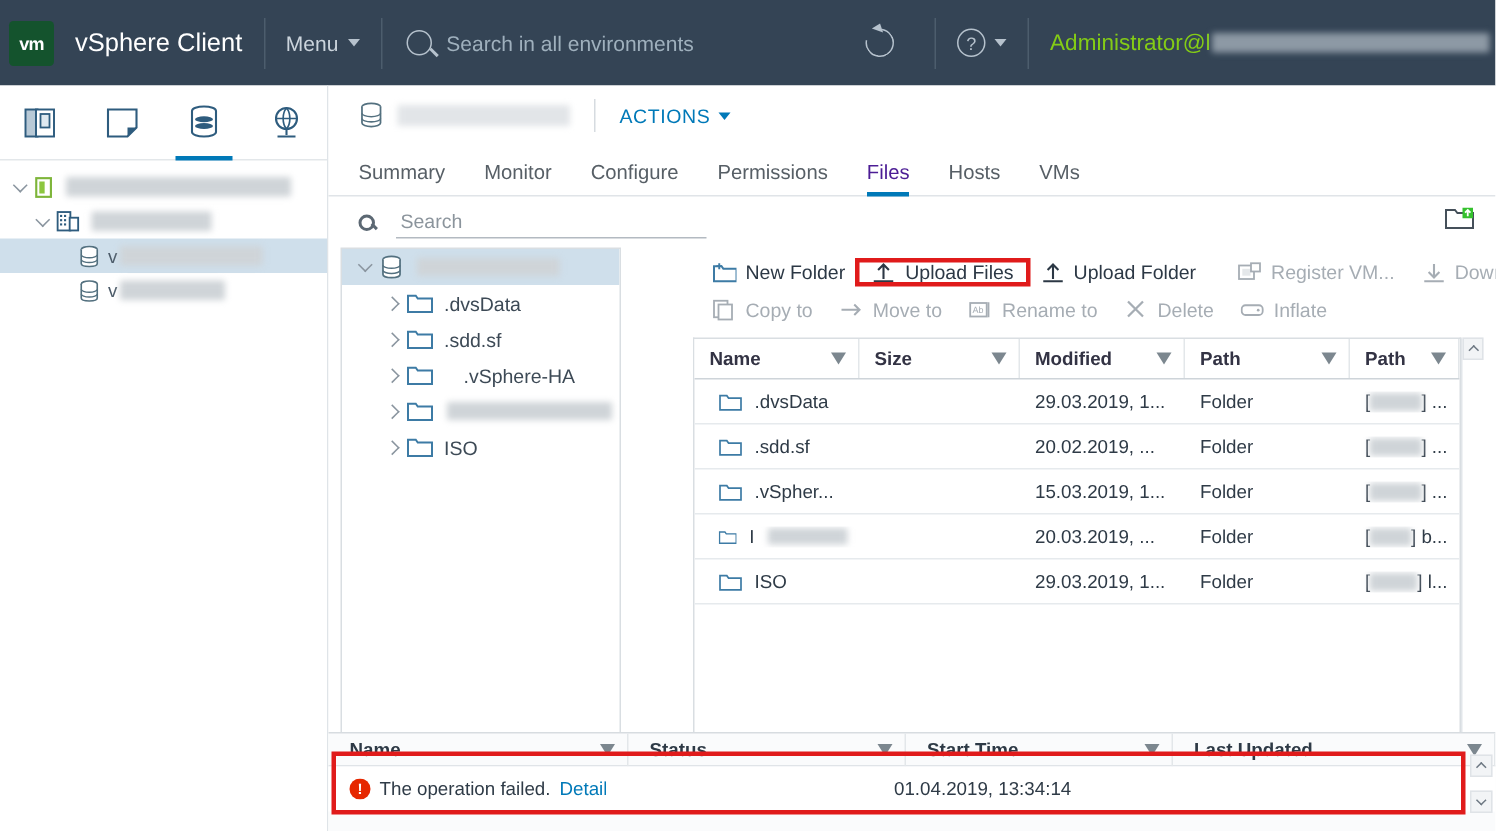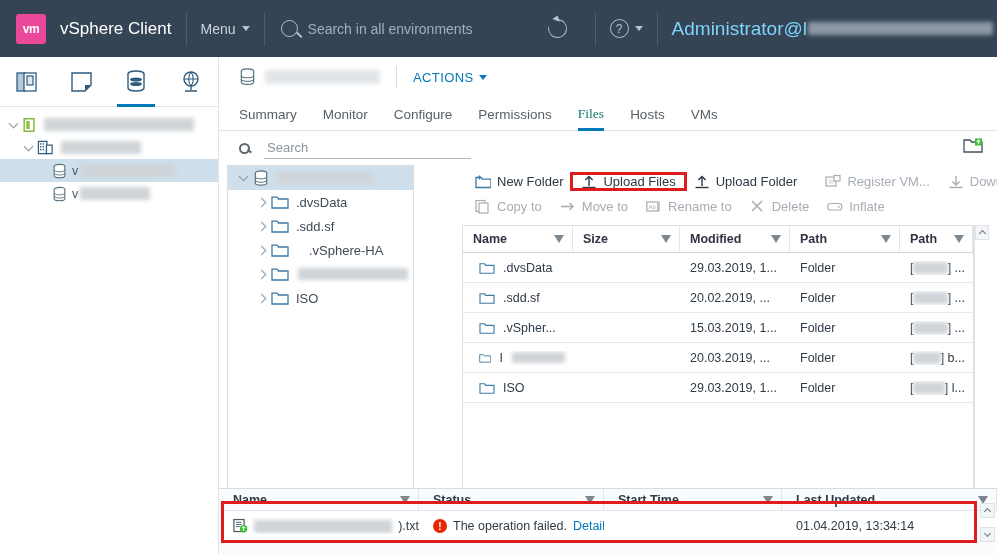--- a/index.html
+++ b/index.html
@@ -14,22 +14,22 @@
   .app { position: relative; width: 997px; height: 554px; }
 
   
   .topbar {
     position: absolute; top: 0; left: 0; width: 997px; height: 57px;
     background: #344455;
     display: flex; align-items: center;
     color: #cbd4dc;
   }
   .vm-logo {
-    width: 30px; height: 30px; margin-left: 16px;
-    background: #ec4899; border-radius: 3px;
+    width: 30px; height: 30px; margin-left: 6px;
+    background: #14532d; border-radius: 3px;
     display: flex; align-items: center; justify-content: center;
     color: #fff; font-size: 12px; font-weight: bold; letter-spacing: -0.5px;
   }
   .product-title {
     margin-left: 14px; font-size: 17px; color: #ffffff; font-weight: 400;
   }
   .vdiv { width: 1px; height: 34px; background: #4c5d6d; margin: 0 14px; }
   .menu-btn { display: flex; align-items: center; gap: 6px; font-size: 14px; color: #cbd4dc; cursor: default; }
   .caret { width: 0; height: 0; border-left: 4px solid transparent; border-right: 4px solid transparent; border-top: 5px solid #b6c2cd; display:inline-block; }
   .search-wrap { display: flex; align-items: center; gap: 10px; margin-left: 2px; }
@@ -49,21 +49,21 @@
   }
   .refresh-ico::after {
     content:''; position:absolute; top:-3px; right:-1px;
     border-left: 4px solid transparent; border-right: 4px solid transparent;
     border-bottom: 5px solid #b6c2cd; transform: rotate(55deg);
   }
   .help-ico {
     width: 19px; height: 19px; border: 1.6px solid #b6c2cd; border-radius: 50%;
     display:flex; align-items:center; justify-content:center; font-size: 12px; color:#b6c2cd;
   }
-  .user-name { font-size: 19px; color: #7dd3fc; white-space: nowrap; }
+  .user-name { font-size: 15px; color: #84cc16; white-space: nowrap; }
   .redact {
     display: inline-block; background: #d6dade; border-radius: 1px;
     filter: blur(2.2px); vertical-align: middle;
   }
   .redact-dark { background: #8d99a5; }
 
   
   .navigator {
     position: absolute; top: 57px; left: 0; width: 219px; bottom: 0;
     background: #fff; border-right: 1px solid #dfe4e8;
@@ -98,21 +98,21 @@
   .obj-header {
     height: 40px; display: flex; align-items: center; padding: 0 18px 0 20px;
   }
   .obj-name { display: flex; align-items: center; gap: 9px; }
   .obj-divider { width: 1px; height: 22px; background: #d6dbe0; margin: 0 16px; }
   .actions-btn { color: #0079b8; font-size: 13px; letter-spacing: .4px; display:flex; align-items:center; gap:5px; cursor: default; }
   .caret-blue { width: 0;height:0;border-left:4px solid transparent;border-right:4px solid transparent;border-top:5px solid #0079b8; }
 
   .tabs { display: flex; align-items: flex-end; height: 34px; padding-left: 20px; border-bottom: 1px solid #e0e4e8; gap: 26px; text-align: center; }
   .tab { font-size: 13.5px; color: #575f66; padding-bottom: 8px; position: relative; cursor: default; }
-  .tab.active { color: #0f766e; font-family: Liberation Serif, serif; }
+  .tab.active { color: #4c1d95; }
   .tab.active::after { content:''; position:absolute; left:0; right:0; bottom:-1px; height: 3px; background: #0079b8; }
 
   .files-area { flex: 1; display: flex; flex-direction: column; min-height: 0; padding: 0 8px 0 0; }
   .search-row { display: flex; align-items: center; height: 34px; padding-left: 20px; position: relative; }
   .small-glass { width: 11px; height: 11px; border: 2px solid #5c6873; border-radius: 50%; position: relative; flex:none; }
   .small-glass::after { content:''; position:absolute; width:5px;height:2px;background:#5c6873;transform:rotate(45deg);right:-4px;bottom:0; }
   .search-line {
     margin-left: 14px; width: 207px; border: none; border-bottom: 1px solid #b3bac1;
     font-size: 13px; color: #565e66; outline: none; background: transparent; padding: 2px 0 3px 3px;
     font-family: "Liberation Sans", sans-serif;
@@ -618,30 +618,20 @@
           <span>Start Time</span>
           <span class="filter-ico"></span>
         </div>
         <div class="tk-th" style="width: 175px; flex: 1 1 0%;">
           <span>Last Updated</span>
           <span class="filter-ico"></span>
         </div>
       </div>
     <div class="tasks-body" id="tk-body">
         <div class="tk-row">
-          <div class="tk-td" style="width: 200px;">
-            <svg width="16" height="16" viewBox="0 0 16 16">
-              <rect x="1" y="1" width="11" height="13" fill="#fff" stroke="#4a5a66" stroke-width="1.3"></rect>
-              <path d="M3.2 4h6M3.2 6.3h6M3.2 8.6h4" stroke="#4a5a66" stroke-width="1"></path>
-              <circle cx="11.5" cy="11" r="4" fill="#35c12e"></circle>
-              <path d="M11.5 13.3V8.8M9.8 10.4l1.7-1.7 1.7 1.7" stroke="#fff" stroke-width="1.1" fill="none"></path>
-            </svg>
-            <span class="redact" style="width: 150px; height: 13px; background: rgb(207, 212, 216);"></span>
-            <span>).txt</span>
-          </div>
           <div class="tk-td" style="width: 185px;">
             <span class="err-dot">!</span>
             <span>The operation failed.</span>
             <span class="link">Details...</span>
           </div>
           <div class="tk-td" style="width: 178px;"></div>
           <div class="tk-td" style="flex: 1 1 0%;">01.04.2019, 13:34:14</div>
         </div>
       </div>
     <div class="tasks-hl"></div>

